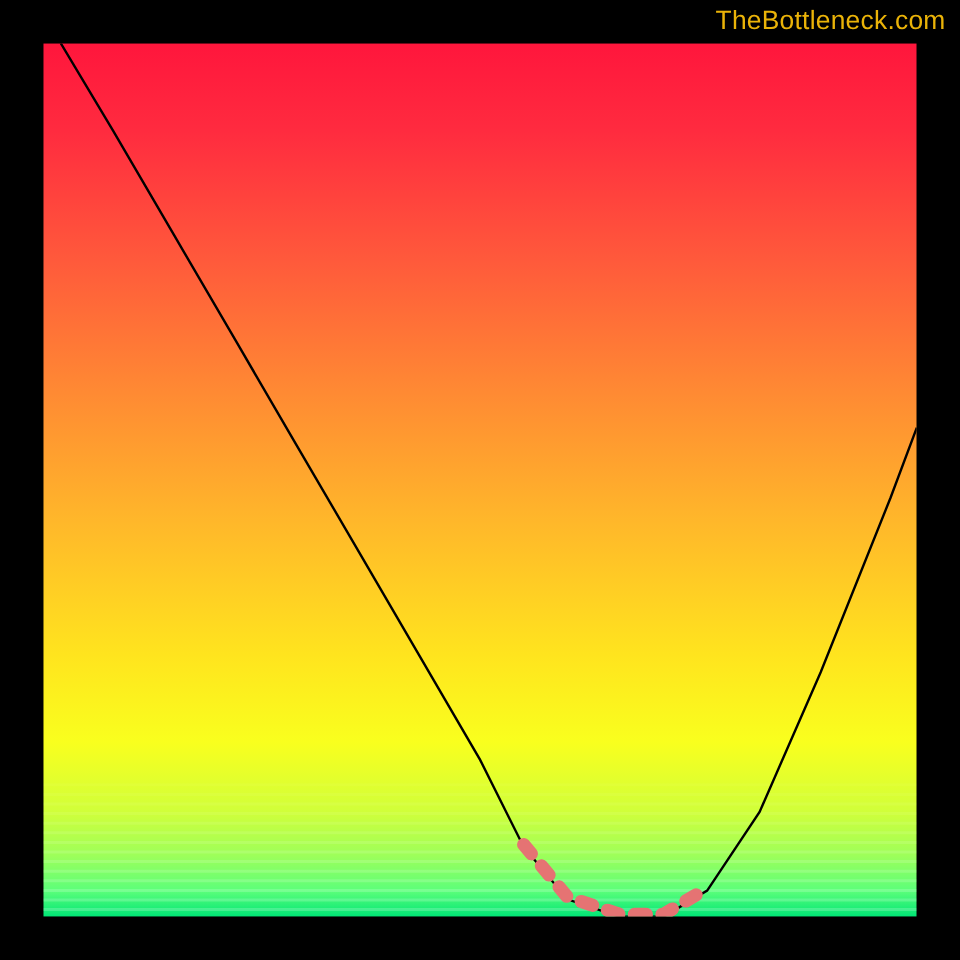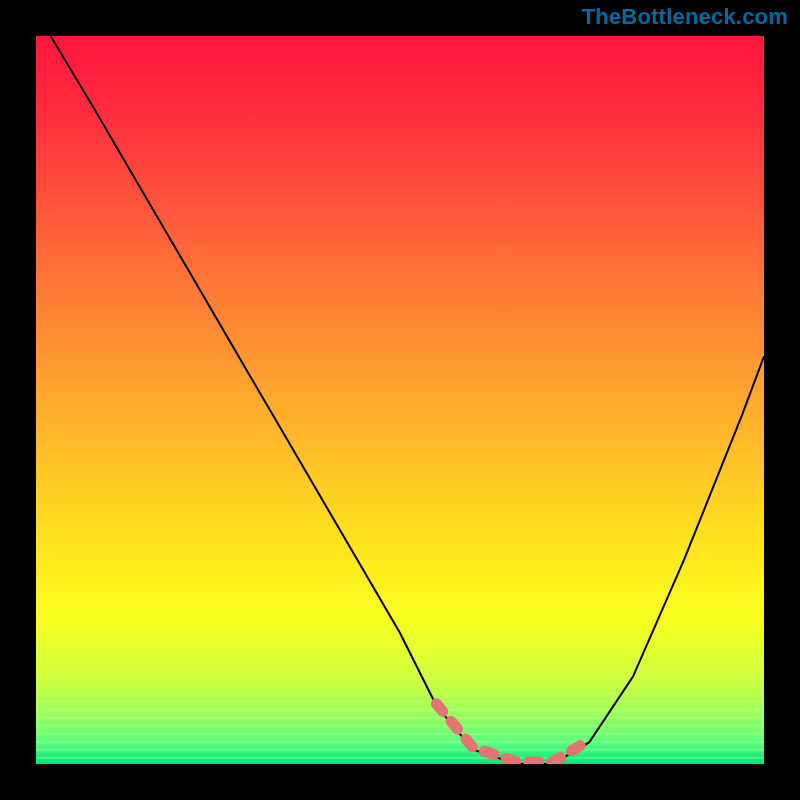--- a/index.html
+++ b/index.html
@@ -8,23 +8,23 @@
     width: 800px;
     height: 800px;
     background: #000;
     font-family: Arial, Helvetica, sans-serif;
     position: relative;
   }
   .watermark {
     position: absolute;
     top: 4px;
     right: 12px;
-    color: #0369a1;
+    color: #eab308;
     font-size: 22px;
-    font-weight: 700;
+    font-weight: 400;
     z-index: 5;
     letter-spacing: 0.2px;
   }
   .frame {
     position: absolute;
     inset: 0;
     background: #000;
   }
   .plot {
     position: absolute;

